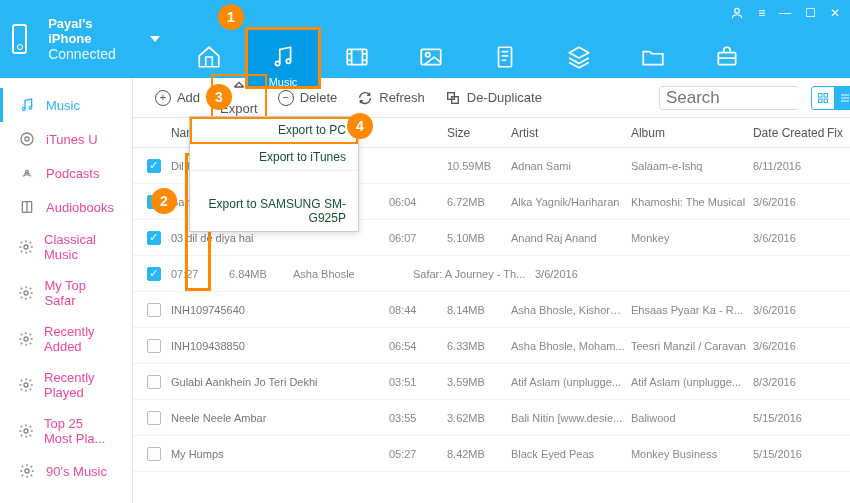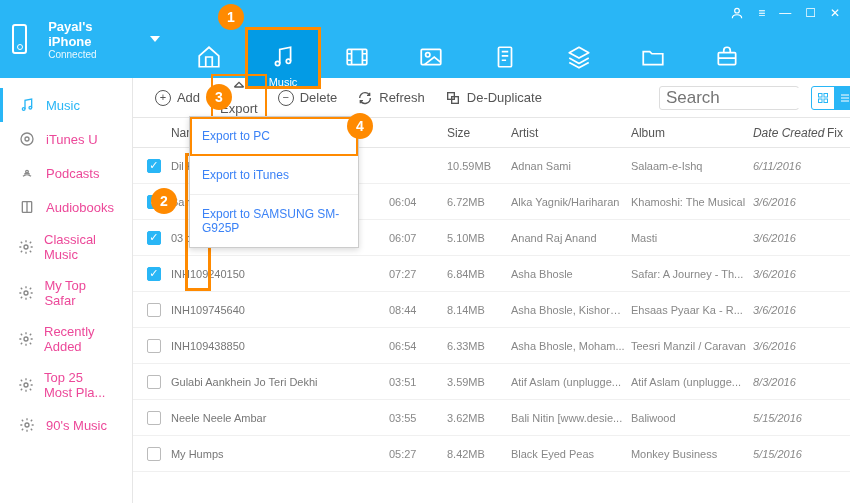--- a/index.html
+++ b/index.html
@@ -6,21 +6,21 @@
   body { width: 850px; height: 503px; background: #fff; overflow: hidden; font-size: 12px; }
 
   .topbar { background: #29b6f6; height: 78px; display: flex; align-items: stretch; }
   .titlebar-icons { position: absolute; top: 6px; right: 10px; display: flex; gap: 14px; color: #fff; font-size: 12px; align-items: center; }
   .titlebar-icons span { cursor: pointer; }
 
   .device-block { width: 172px; display: flex; align-items: center; color: #fff; padding: 0 12px; gap: 21px; }
   .phone-icon { width: 18px; height: 30px; border: 2px solid #fff; border-radius: 3px; position: relative; }
   .phone-icon::after { content: ""; position: absolute; bottom: 2px; left: 50%; transform: translateX(-50%); width: 4px; height: 4px; border: 1px solid #fff; border-radius: 50%; }
   .device-text .name { font-size: 13px; font-weight: bold; }
-  .device-text .status { font-size: 10px; opacity: .9; }
+  .device-text .status { font-size: 14px; opacity: .9; }
   .device-chevron { width: 0; height: 0; border-left: 5px solid transparent; border-right: 5px solid transparent; border-top: 6px solid #fff; margin-left: 8px; }
 
   .nav { display: flex; align-items: center; margin-top: 38px; }
   .nav-item { width: 74px; text-align: center; color: #fff; font-size: 11px; padding-top: 16px; cursor: pointer; position: relative; }
   .nav-item .icon { display: block; margin: 0 auto 6px; }
   .nav-item.active { background: #039be5; }
   .nav-item.boxed { outline: 3px solid #ff8a00; outline-offset: -2px; }
 
   .main { display: flex; height: calc(503px - 78px); }
 
@@ -36,32 +36,32 @@
   .tool-btn .ticon { width: 16px; height: 16px; border: 1.5px solid #555; border-radius: 50%; display: flex; align-items: center; justify-content: center; font-size: 11px; line-height: 1; }
   .tool-btn.export-boxed { outline: 2px solid #ff8a00; outline-offset: -1px; flex-direction: column; }
 
   .search { margin-left: auto; width: 140px; height: 24px; border: 1px solid #ddd; border-radius: 3px; display: flex; align-items: center; padding: 0 6px; color: #aaa; }
   .search input { border: none; outline: none; flex: 1; font-size: 17px; color: #555; }
   .view-toggle { display: flex; margin-left: 8px; border: 1px solid #29b6f6; border-radius: 3px; overflow: hidden; }
   .view-toggle div { width: 22px; height: 22px; display: flex; align-items: center; justify-content: center; color: #29b6f6; }
   .view-toggle div.on { background: #29b6f6; color: #fff; }
 
   .dropdown { position: absolute; top: 38px; left: 56px; width: 170px; background: #fff; border: 1px solid #ccc; box-shadow: 0 2px 6px rgba(0,0,0,.15); z-index: 10; }
-  .dropdown div { padding: 12px 12px; color: #3b82f6; font-size: 12px; cursor: pointer; border-bottom: 1px solid #eee; }
-  .dropdown div:last-child { border-bottom: none; }
+  .dropdown div { padding: 6px 12px; color: #14532d; font-size: 12px; cursor: pointer; border-bottom: 1px solid #eee; text-align: right; }
+  .dropdown div:last-child { border-bottom: none; margin-top: 20px; }
   .dropdown div.hl { outline: 2px solid #ff8a00; outline-offset: -2px; }
 
   .table-header { display: flex; align-items: center; height: 30px; border-bottom: 1px solid #e6e6e6; color: #555; font-size: 12px; padding: 0 14px; }
   .col-check { width: 24px; }
   .col-name { width: 218px; }
   .col-time { width: 58px; }
   .col-size { width: 64px; }
   .col-artist { width: 120px; }
   .col-album { width: 122px; }
-  .col-date { width: 74px; font-style: italic; }
+  .col-date { width: 74px; }
   .col-fix { width: 30px; }
 
   .rows { overflow-y: auto; }
   .row { display: flex; align-items: center; height: 36px; border-bottom: 1px solid #f0f0f0; color: #888; font-size: 11px; padding: 0 14px; }
   .row .col-name { color: #777; }
   .row .cb { width: 14px; height: 14px; border: 1px solid #bbb; border-radius: 2px; display: flex; align-items: center; justify-content: center; }
   .row .cb.on { background: #29b6f6; border-color: #29b6f6; color: #fff; }
   .truncate { white-space: nowrap; overflow: hidden; text-overflow: ellipsis; padding-right: 6px; }
 
   .check-highlight { position: absolute; left: 185px; top: 153px; width: 26px; height: 138px; border: 3px solid #ff8a00; pointer-events: none; z-index: 5; }
@@ -229,20 +229,29 @@
           </span>
           <span>Recently Added</span>
         </div>
         <div class="side-item">
           <span class="sicon">
             <svg width="16" height="16" viewBox="0 0 24 24" fill="none" stroke="#888" stroke-width="2">
               <circle cx="12" cy="12" r="3"></circle>
               <path d="M12 2v3M12 19v3M4.2 4.2l2.1 2.1M17.7 17.7l2.1 2.1M2 12h3M19 12h3M4.2 19.8l2.1-2.1M17.7 6.3l2.1-2.1"></path>
             </svg>
           </span>
+          <span>Recently Played</span>
+        </div>
+        <div class="side-item">
+          <span class="sicon">
+            <svg width="16" height="16" viewBox="0 0 24 24" fill="none" stroke="#888" stroke-width="2">
+              <circle cx="12" cy="12" r="3"></circle>
+              <path d="M12 2v3M12 19v3M4.2 4.2l2.1 2.1M17.7 17.7l2.1 2.1M2 12h3M19 12h3M4.2 19.8l2.1-2.1M17.7 6.3l2.1-2.1"></path>
+            </svg>
+          </span>
           <span>Top 25 Most Pla...</span>
         </div>
         <div class="side-item">
           <span class="sicon">
             <svg width="16" height="16" viewBox="0 0 24 24" fill="none" stroke="#888" stroke-width="2">
               <circle cx="12" cy="12" r="3"></circle>
               <path d="M12 2v3M12 19v3M4.2 4.2l2.1 2.1M17.7 17.7l2.1 2.1M2 12h3M19 12h3M4.2 19.8l2.1-2.1M17.7 6.3l2.1-2.1"></path>
             </svg>
           </span>
           <span>90's Music</span>
@@ -358,29 +367,28 @@
           <div class="col-fix"></div>
         </div>
         <div class="row">
           <div class="col-check">
             <div class="cb on">✓</div>
           </div>
           <div class="col-name truncate">03 dil de diya hai</div>
           <div class="col-time">06:07</div>
           <div class="col-size">5.10MB</div>
           <div class="col-artist truncate">Anand Raj Anand</div>
-          <div class="col-album truncate">Masti</div>
+          <div class="col-album truncate">Monkey</div>
           <div class="col-date">3/6/2016</div>
           <div class="col-fix"></div>
         </div>
         <div class="row">
           <div class="col-check">
             <div class="cb on">✓</div>
           </div>
-          <div class="col-name truncate">INH109240150</div>
           <div class="col-time">07:27</div>
           <div class="col-size">6.84MB</div>
           <div class="col-artist truncate">Asha Bhosle</div>
           <div class="col-album truncate">Safar: A Journey - Th...</div>
           <div class="col-date">3/6/2016</div>
           <div class="col-fix"></div>
         </div>
         <div class="row">
           <div class="col-check">
             <div class="cb"></div>

